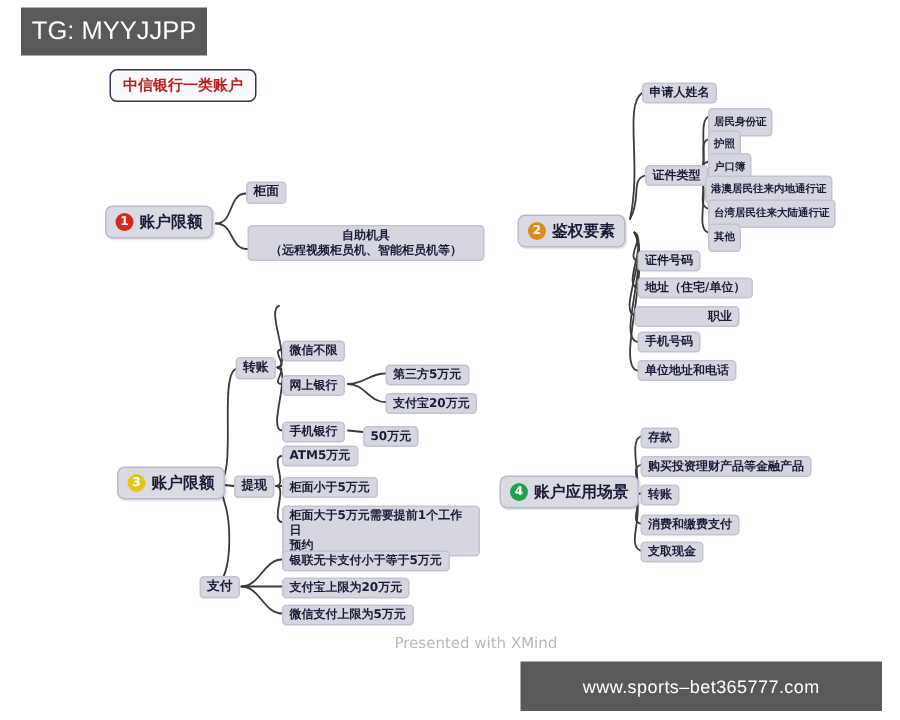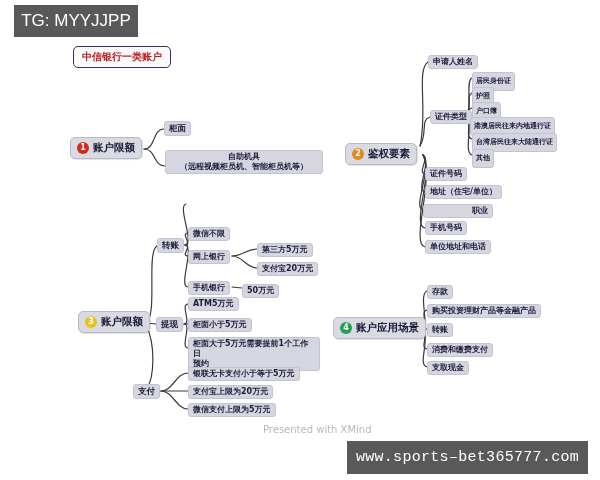--- a/index.html
+++ b/index.html
@@ -6,21 +6,21 @@
   .canvas{
     position:relative;width:600px;height:480px;background:#ffffff;overflow:hidden;
     font-family:"DejaVu Sans","Liberation Sans",sans-serif;
   }
   .banner{
     position:absolute;background:#595959;color:#fff;
     display:flex;align-items:center;justify-content:center;
     font-family:"Liberation Sans","DejaVu Sans",sans-serif;
   }
   .banner.tg{left:14px;top:5px;width:124px;height:32px;font-size:17px;}
-  .banner.url{left:347px;top:441px;width:241px;height:33px;font-size:15px;letter-spacing:.3px;text-decoration:none;font-family:Liberation Mono, monospace;}
+  .banner.url{left:347px;top:441px;width:241px;height:33px;font-size:12px;letter-spacing:.3px;text-decoration:none;}
   .root{
     position:absolute;left:73px;top:46px;padding:3px 8px;
     background:#fafafc;border:1.5px solid #32325a;border-radius:5px;
     color:#bb1f1f;font-size:10px;font-weight:bold;white-space:nowrap;
   }
   .topic{
     position:absolute;display:inline-flex;align-items:center;gap:4px;
     background:#dadae3;border:1px solid #b9b9c9;border-radius:5px;
     padding:3px 6px;font-size:10.5px;font-weight:bold;color:#1b1b38;white-space:nowrap;
     box-shadow:1px 1px 1px rgba(0,0,0,.12);

